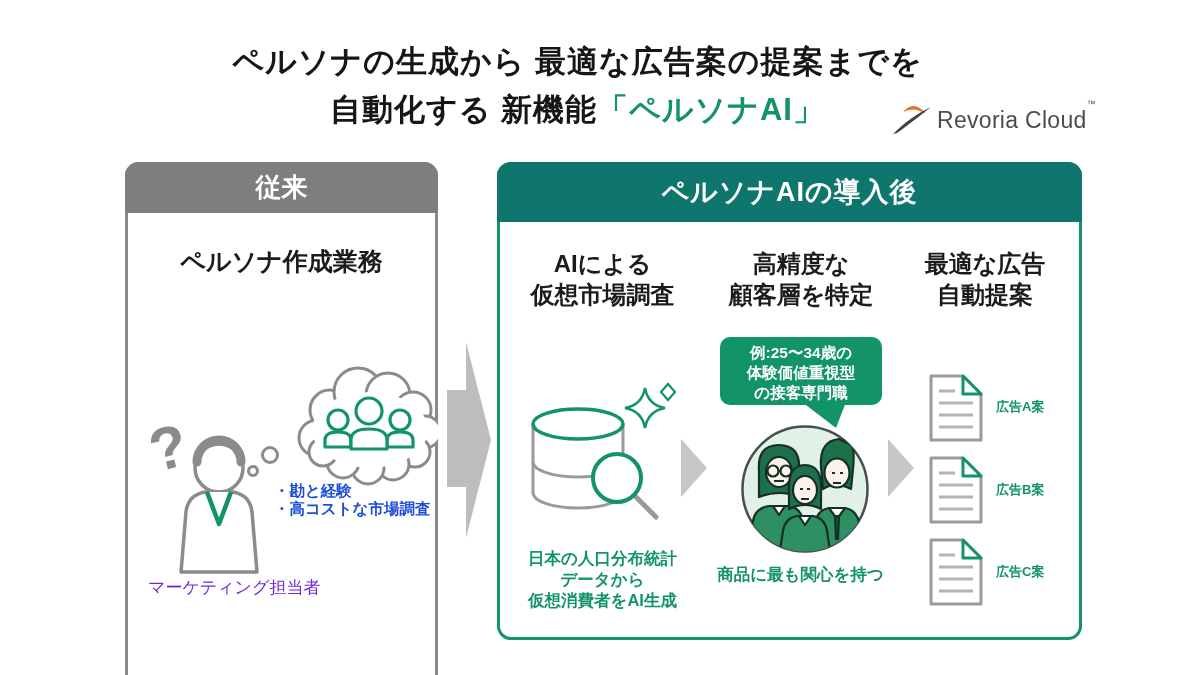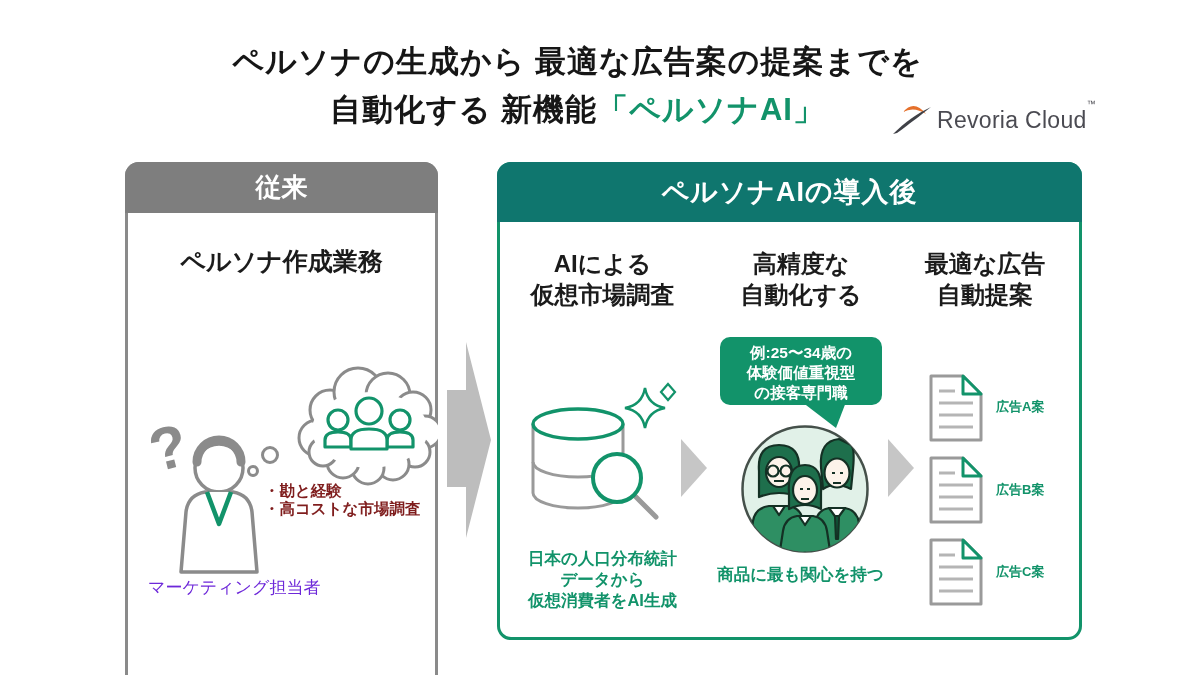--- a/index.html
+++ b/index.html
@@ -21,21 +21,21 @@
   .panel{border-radius:14px;background:#fff;box-sizing:border-box;}
   .panel-before{left:125px;top:162px;width:313px;height:576px;border:3px solid #8a8a8a;}
   .panel-after{left:497px;top:162px;width:585px;height:478px;border:3px solid #12936a;}
   .panel-header{position:absolute;left:-3px;top:-3px;right:-3px;border-radius:14px 14px 0 0;
     color:#fff;font-weight:800;text-align:center;}
   .panel-before .panel-header{height:51px;background:#7e7e7e;font-size:26px;line-height:51px;}
   .panel-after .panel-header{height:60px;background:#0f766e;font-size:27px;line-height:60px;letter-spacing:1px;}
   
   .before-title{left:130px;top:245px;width:303px;text-align:center;color:#1b1b1b;
     font-weight:800;font-size:25px;line-height:33px;}
-  .before-bullets{left:264px;top:482px;color:#7f1d1d;font-weight:800;font-size:15.5px;line-height:17.5px;}
+  .before-bullets{left:274px;top:482px;color:#1d4ed8;font-weight:800;font-size:15.5px;line-height:17.5px;}
   .before-caption{left:148px;top:576px;color:#6d28d9;font-weight:400;font-size:17px;}
   
   .step-title{top:248px;text-align:center;color:#1b1b1b;font-weight:800;font-size:24px;line-height:31px;}
   .step1-title{left:505px;width:195px;}
   .step2-title{left:702px;width:198px;}
   .step3-title{left:886px;width:198px;}
   .step-caption{color:#12936a;font-weight:800;text-align:center;}
   .step1-caption{left:505px;top:548px;width:195px;font-size:16.5px;line-height:21px;}
   .step2-caption{left:693px;top:563px;width:215px;font-size:16.5px;line-height:22px;}
   .bubble{left:720px;top:337px;width:162px;height:62px;background:#12936a;border-radius:10px;
@@ -120,21 +120,21 @@
 <div class="abs panel panel-after">
   <div class="panel-header">ペルソナAIの導入後</div>
 </div>
 
 <div class="abs step-title step1-title">
   <span class="line">AIによる</span>
   <span class="line">仮想市場調査</span>
 </div>
 <div class="abs step-title step2-title">
   <span class="line">高精度な</span>
-  <span class="line">自動化する</span>
+  <span class="line">顧客層を特定</span>
 </div>
 <div class="abs step-title step3-title">
   <span class="line">最適な広告</span>
   <span class="line">自動提案</span>
 </div>
 
 <svg class="abs" style="left:515px;top:378px;" width="175" height="175" viewBox="0 0 175 175">
   <g stroke="#12936a" fill="#ffffff">
     <path d="M130 10 Q133 27 150 30 Q133 33 130 50 Q127 33 110 30 Q127 27 130 10 Z" stroke-width="2.5"></path>
     <path d="M153 6 L160 14 L153 22 L146 14 Z" stroke-width="2.2"></path>

